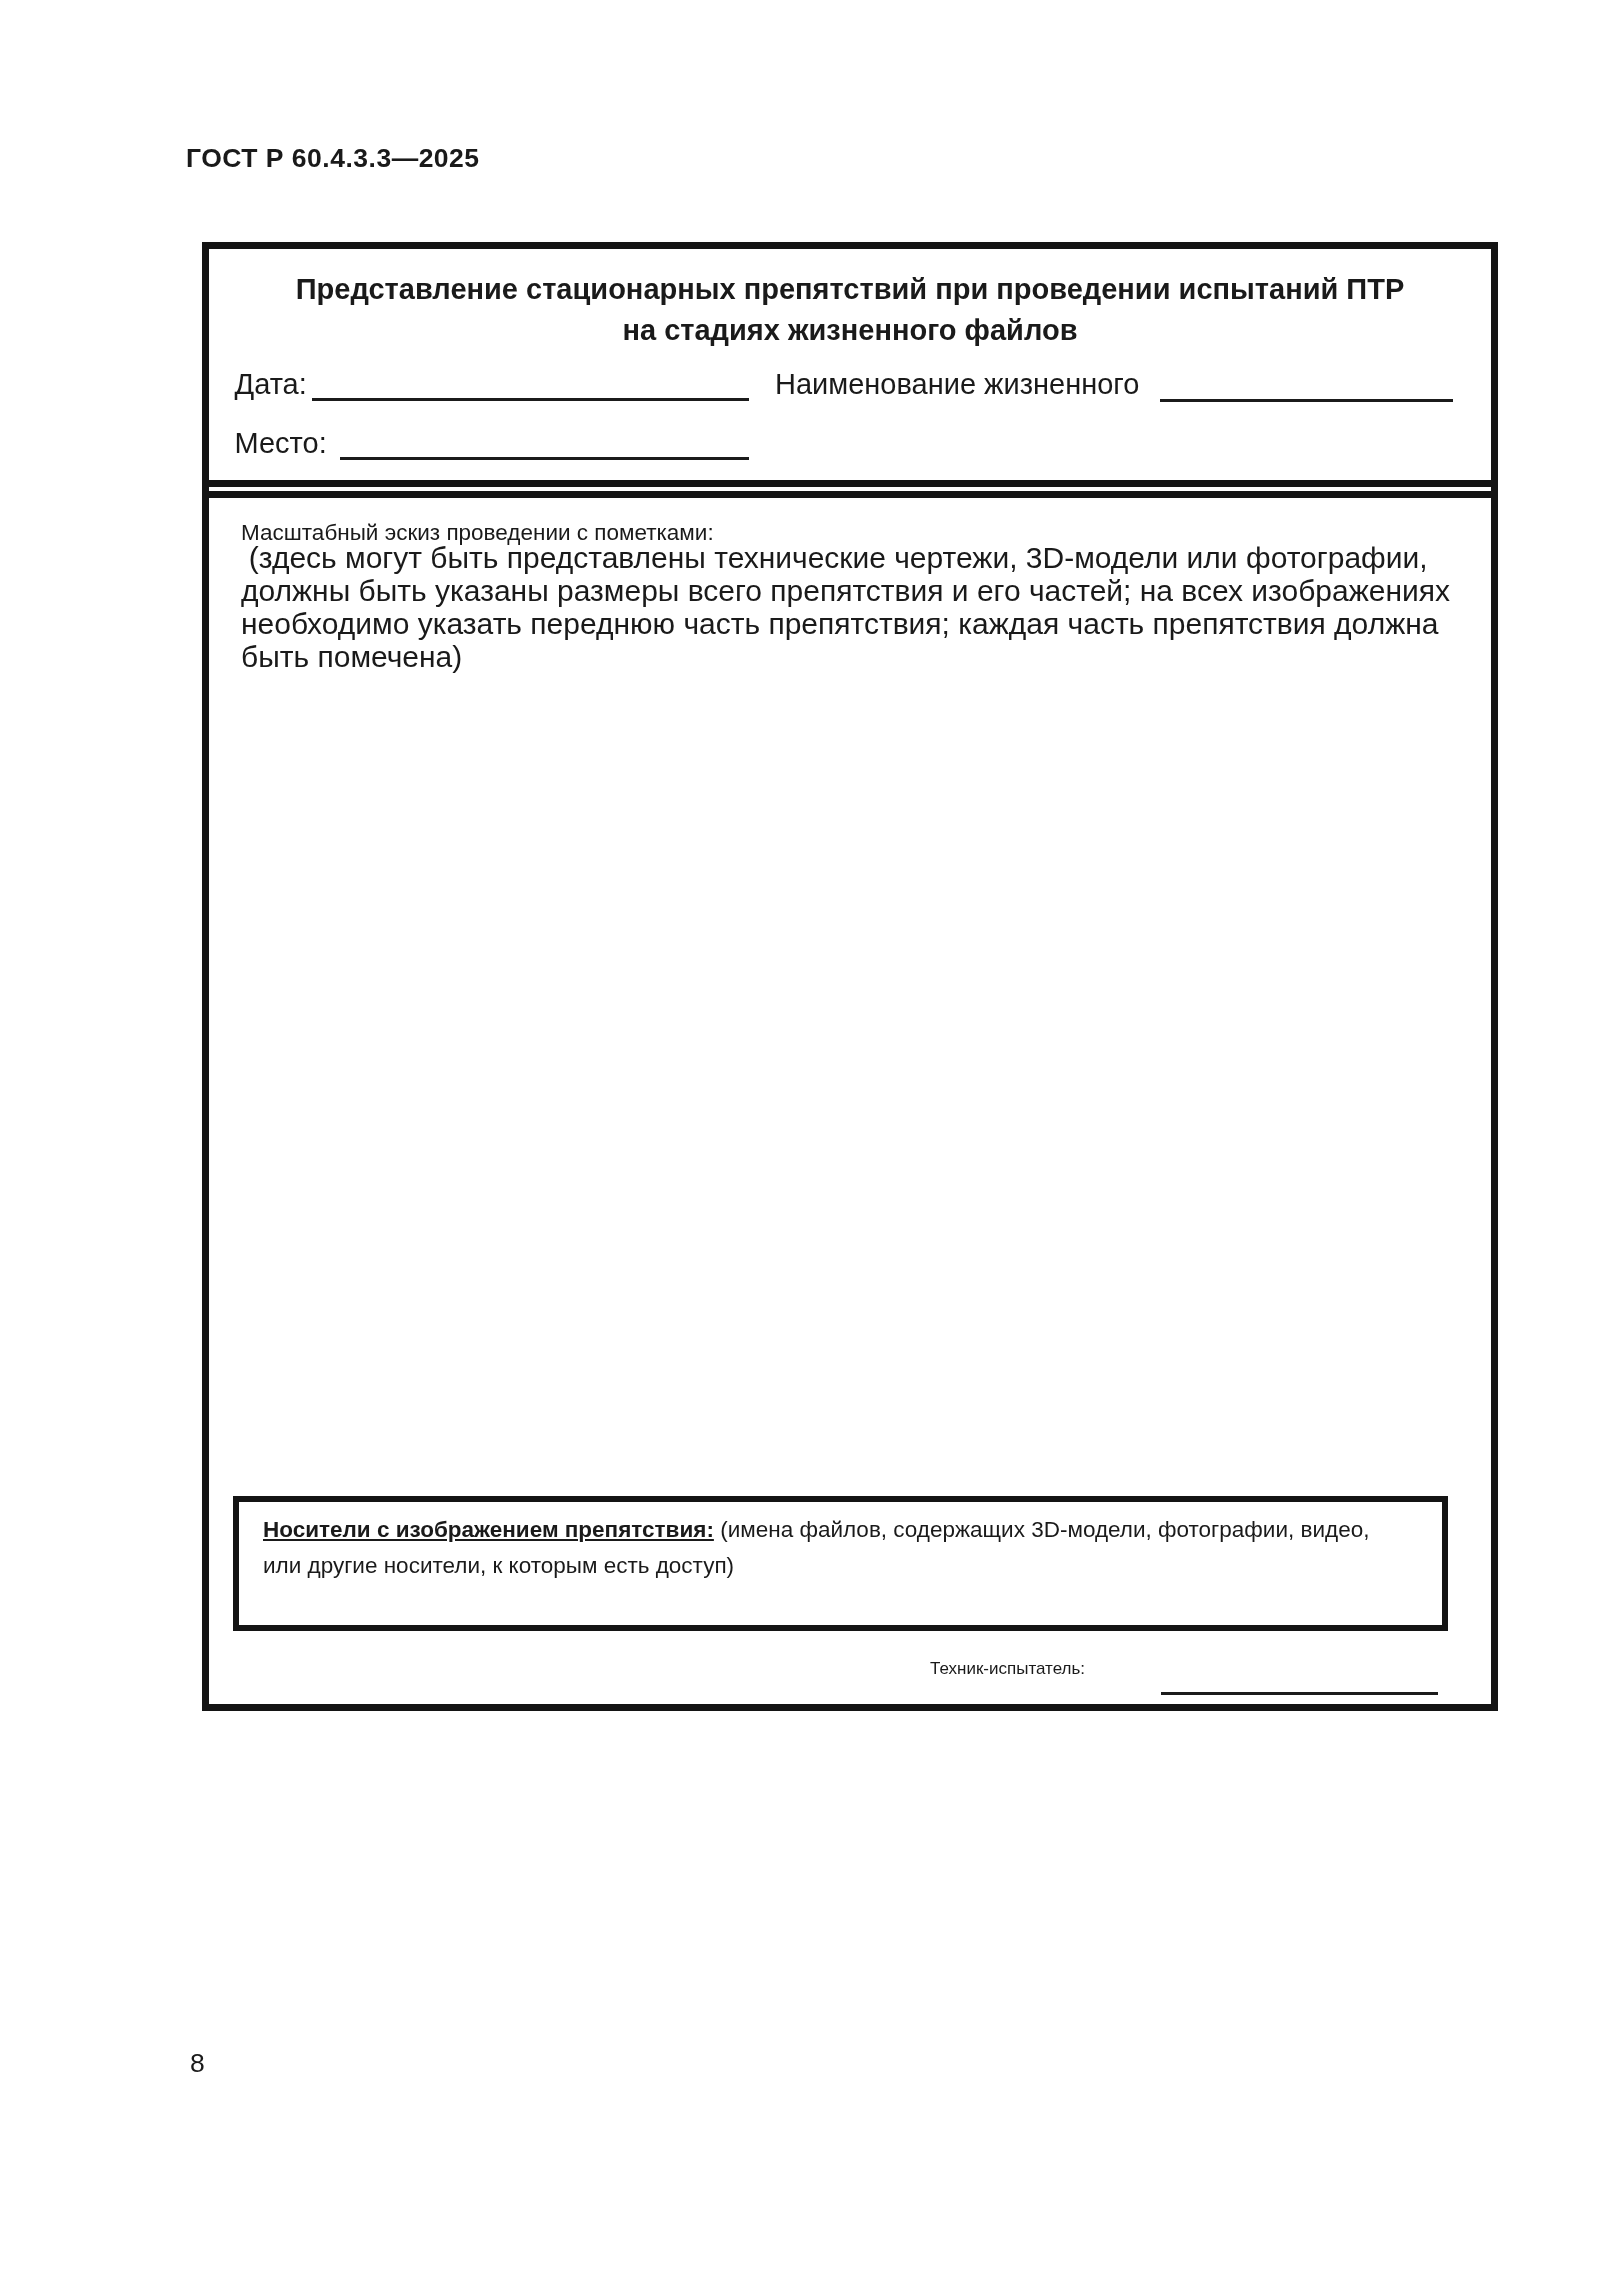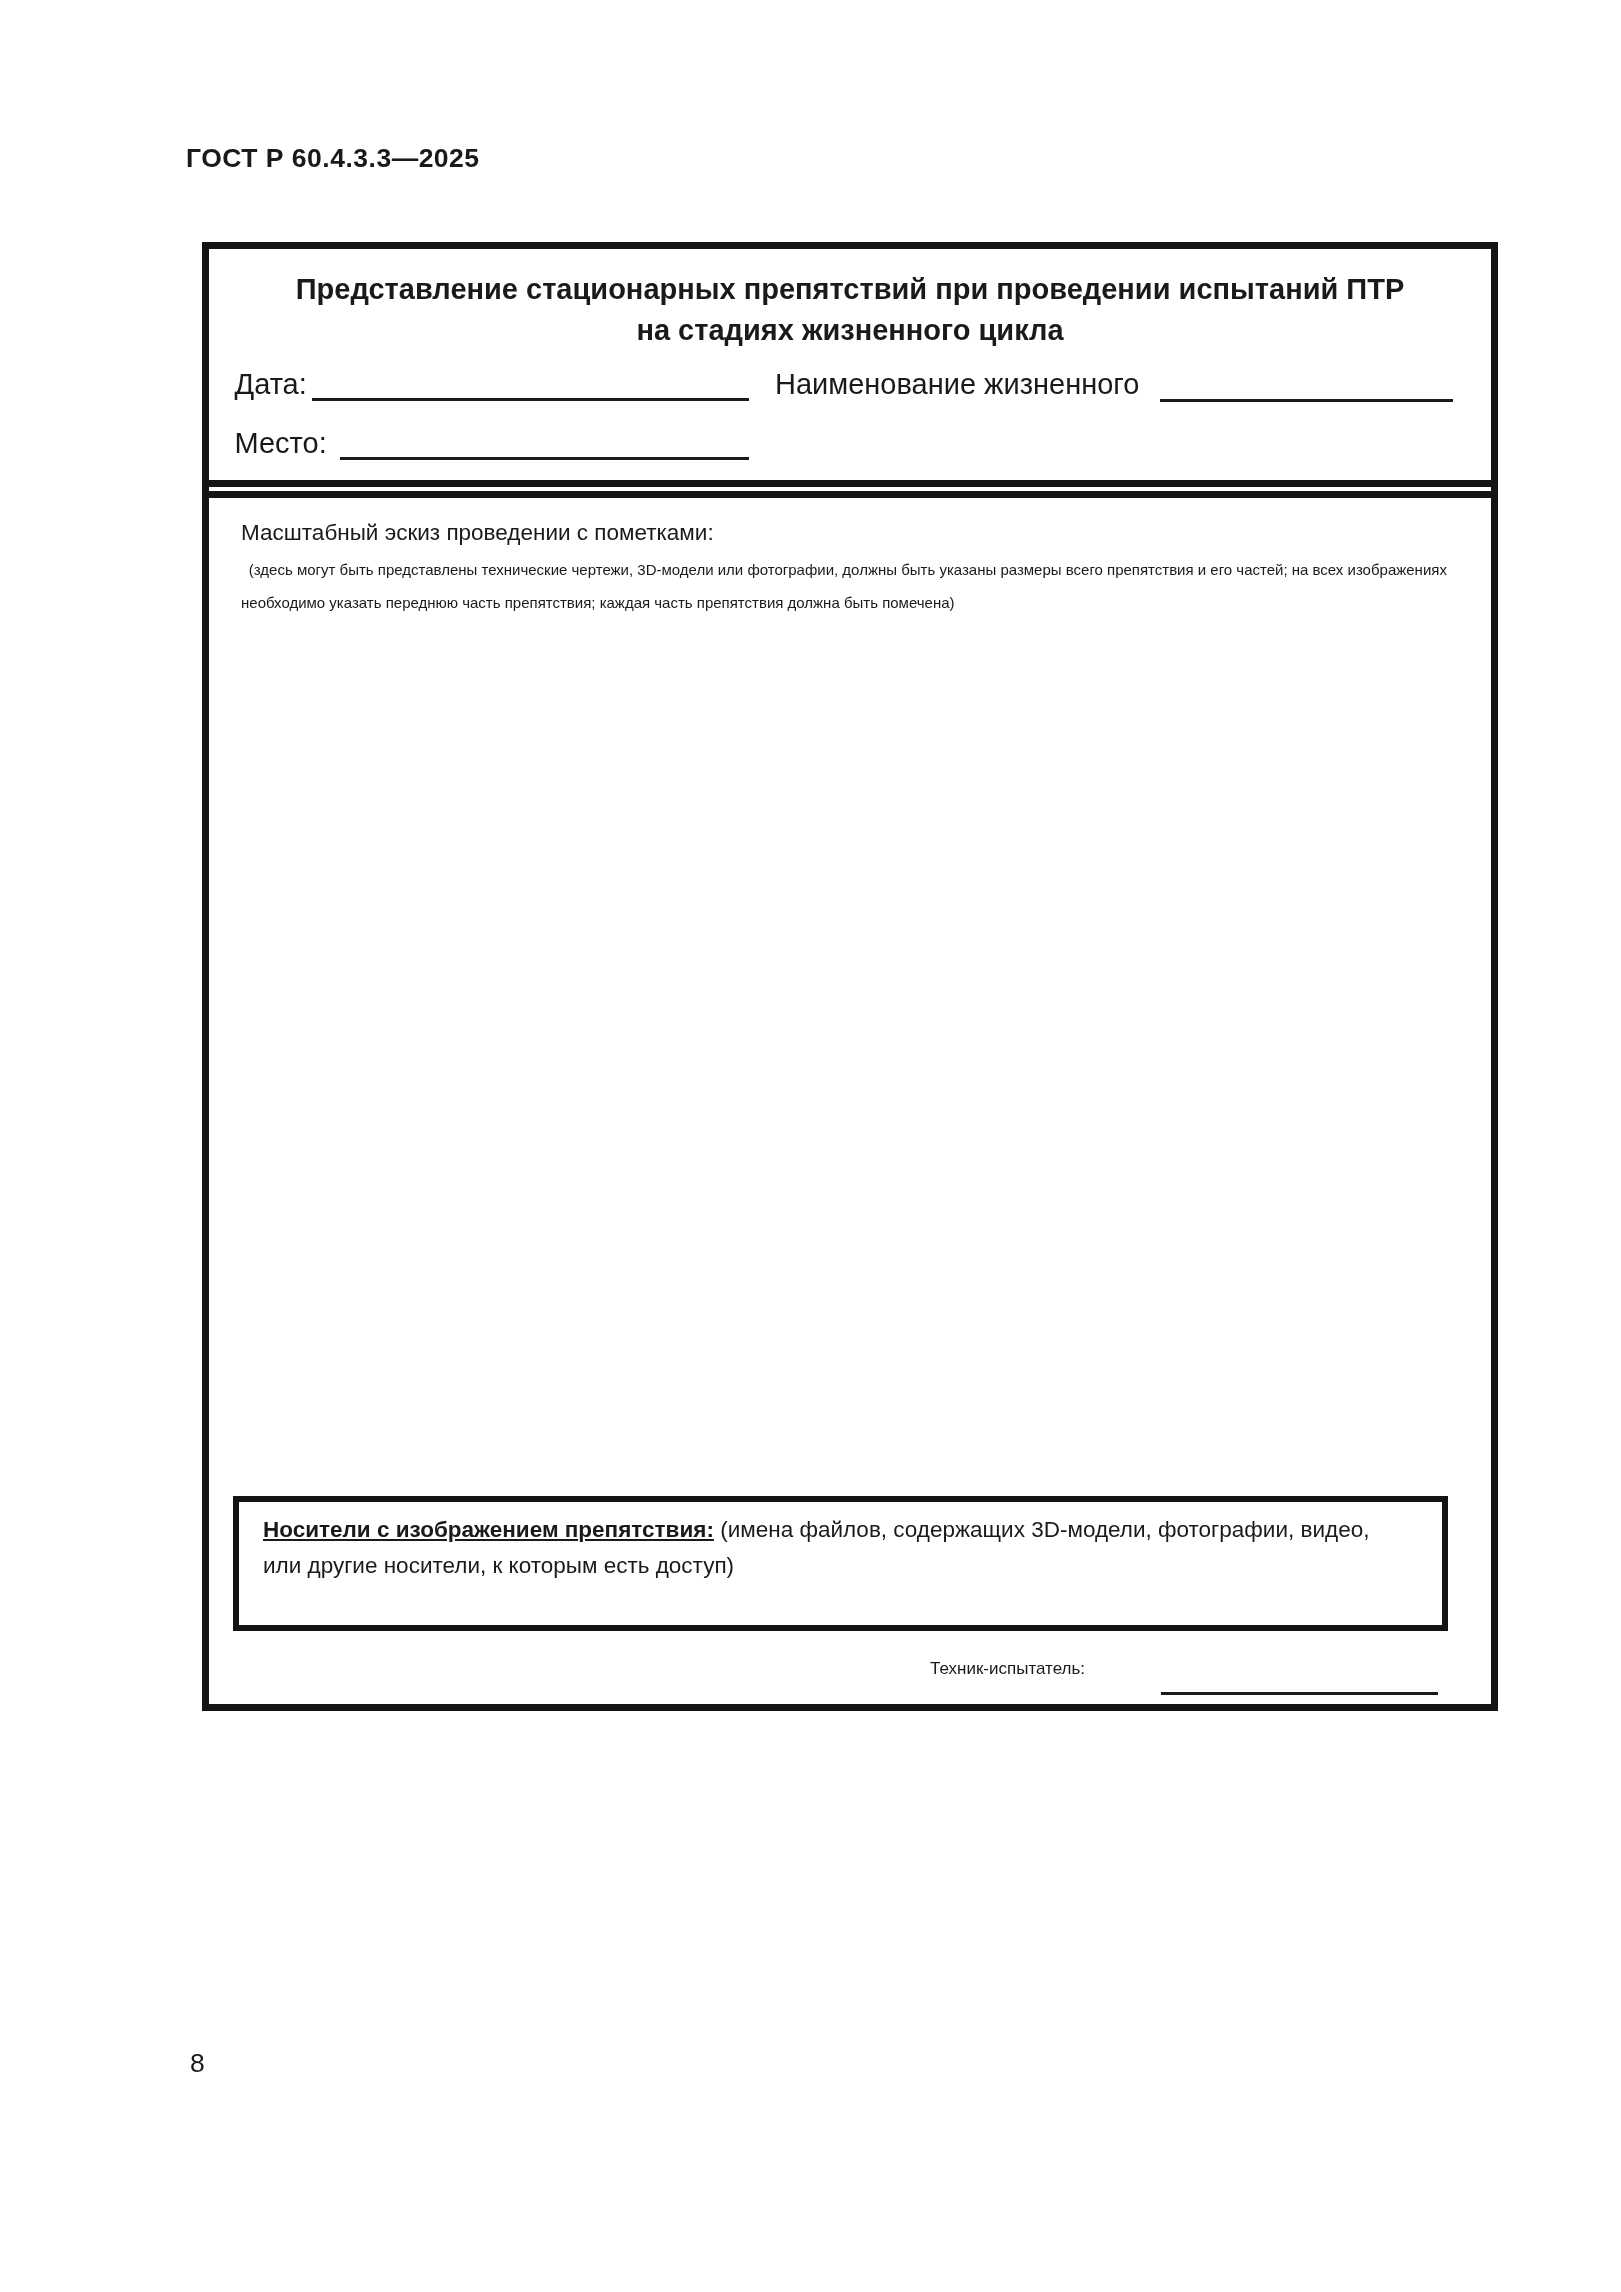--- a/index.html
+++ b/index.html
@@ -35,22 +35,22 @@
   
   .box-main{
     position:absolute;left:202px;top:480px;width:1296px;height:1231px;
     border:7.8px solid #141414;box-sizing:border-box;
   }
   .sketch-label{
     position:absolute;left:32px;top:29px;
     font-size:22.5px;line-height:33px;white-space:nowrap;
   }
   .sketch-note{
-    position:absolute;left:32px;top:66px;width:1237px;
-    font-size:15px;line-height:33px;text-indent:7.8px;
+    position:absolute;left:32px;top:54px;width:1237px;
+    font-size:30px;line-height:33px;text-indent:7.8px;
   }
   .media-box{
     position:absolute;left:23.5px;top:1009px;width:1215px;height:135px;
     border:6.9px solid #141414;box-sizing:border-box;
   }
   .media-text{
     position:absolute;left:24.5px;top:9.8px;right:37px;
     font-size:22.5px;line-height:36px;
   }
   .media-text b{font-weight:bold;text-decoration:underline;}
@@ -71,21 +71,21 @@
 </head>
 <body>
 
 <div class="page">
 
   <div class="doc-code">ГОСТ Р 60.4.3.3—2025</div>
 
   <div class="box-top">
     <div class="form-title">
       <div>Представление стационарных препятствий при проведении испытаний ПТР</div>
-      <div>на стадиях жизненного цикла</div>
+      <div>на стадиях жизненного файлов</div>
     </div>
 
     <span class="field-label lbl-date">Дата:</span>
     <span class="fill-line ul-date"></span>
 
     <span class="field-label lbl-name">Наименование жизненного</span>
     <span class="fill-line ul-name"></span>
 
     <span class="field-label lbl-place">Место:</span>
     <span class="fill-line ul-place"></span>

